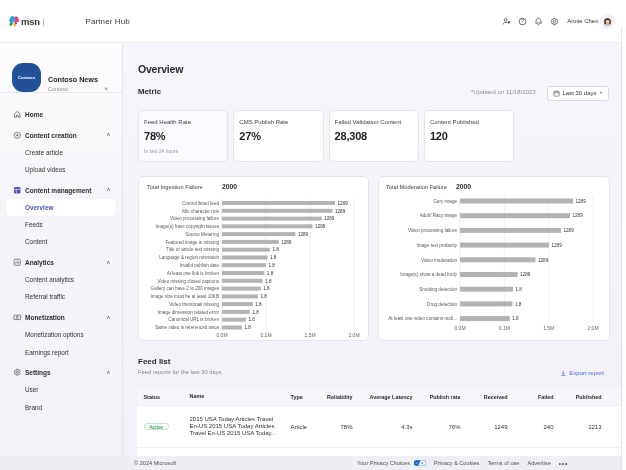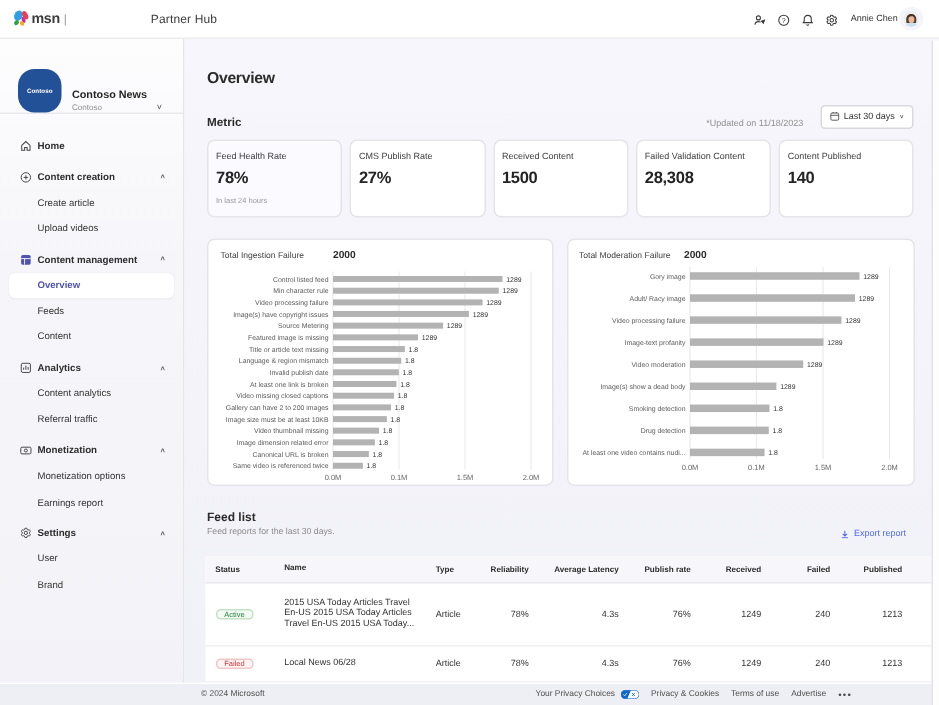--- a/index.html
+++ b/index.html
@@ -1,21 +1,21 @@
 <!DOCTYPE html>
 <html><head>
 <meta charset="utf-8">
 <style>
 * { margin:0; padding:0; box-sizing:border-box; }
 html,body { width:626px; height:470px; overflow:hidden; font-family:"Liberation Sans", sans-serif; background:#fff; }
-.topbar { height:26px; background:#fff; border-bottom:1px solid #ececec; display:flex; align-items:center; padding:0 13px 0 8px; position:relative; z-index:10;}
+.topbar { height:43px; background:#fff; border-bottom:1px solid #ececec; display:flex; align-items:center; padding:0 13px 0 8px; position:relative; z-index:10;}
 .logo { display:flex; align-items:center; }
 .msn { font-size:9.5px; font-weight:bold; color:#3c3c3c; letter-spacing:-0.2px; margin-left:0; }
 .pipe { color:#9a9a9a; font-size:8px; margin-left:2.5px; }
-.ph { font-size:8px; color:#3c3c3c; margin-left:16px; letter-spacing:0.1px;padding-left:40px;}
+.ph { font-size:8px; color:#3c3c3c; margin-left:1px; letter-spacing:0.1px;padding-left:40px;}
 .topright { margin-left:auto; display:flex; align-items:center; }
 .ticon { width:9px; height:9px; color:#3a3a3a; margin-left:7px; margin-top:1px;}
 .uname { font-size:6px; color:#333; margin-left:8px; margin-right:3.5px; }
 .avatar { width:11px; height:11px; border-radius:50%; box-shadow:0 0 0 2.5px #f3f5fa; }
 .frame { display:flex; height:429px; }
 .sidebar { width:123px; background:linear-gradient(#fdfdfe, #f6f6fa 35%, #f2f2f8); border-right:1px solid #e5e5ea; flex-shrink:0; }
 .main { flex:1; background:linear-gradient(#f7f6fc, #f1f1f8); position:relative; overflow:hidden; }
 .brand { display:flex; align-items:flex-end; padding:18px 8px 0 12px; border-bottom:1px solid #e9e9ee; height:50px;}
 .blogo { width:29px; height:29px; border-radius:11px; background:#235197; color:#fff; font-size:4.2px; display:flex; align-items:center; justify-content:center; font-weight:bold; flex-shrink:0; margin-top:-1px;}
 .btxt { margin-left:7px; margin-top:1.5px; }
@@ -24,21 +24,21 @@
 .bchev { margin-left:auto; color:#444; font-size:6px; margin-top:2px; margin-right:6px;}
 .nav { padding-top:13px; }
 .nitem { display:flex; align-items:center; height:17.2px; padding:0 12px 0 13px; font-size:6.5px; font-weight:bold; color:#2e2e2e; }
 .nitem svg { width:8.5px; height:8.5px; margin-right:3.5px; color:#424242; flex-shrink:0;}
 .nsub { padding-left:25px; height:17.2px; display:flex; align-items:center; color:#333; font-size:6.4px; }
 .nchev { margin-left:auto; font-size:5px; color:#555; }
 .nsel { background:#fff; border-radius:4px; margin:0 6px; padding-left:19px; color:#4f52b2; font-weight:bold; box-shadow:0 0 1px rgba(0,0,0,0.1); font-size:6.4px;}
 .sect { margin-top:3.5px; }
 .mwrap { padding:20px 13px 0 15px; }
 .h1 { font-size:10.5px; font-weight:bold; color:#2b2b2b; letter-spacing:-0.2px; }
-.mrow { display:flex; align-items:flex-end; margin-top:11.5px; height:16px;}
+.mrow { display:flex; align-items:flex-start; margin-top:11.5px; height:16px;}
 .h2 { font-size:7.8px; font-weight:bold; color:#2b2b2b; }
 .updated { margin-left:auto; font-size:6px; color:#909090; margin-top:2px;}
 .daysbtn { margin-left:11px; background:#fff; border:1px solid #d9d9de; border-radius:3px; height:15.5px; margin-top:-1px; margin-right:4.5px; display:flex; align-items:center; padding:0 5px; font-size:6px; color:#333; }
 .cards { display:flex; gap:5px; margin-top:7px; }
 .card { background:#fff; border:1px solid #e4e4e9; border-radius:5px; width:90.3px; height:52px; padding:8.5px 5px 0 5px; }
 .card.first { background:#fafaff; }
 .clabel { font-size:6px; color:#3d3d3d; white-space:nowrap;}
 .cval { font-size:11px; font-weight:bold; color:#242424; margin-top:5px; letter-spacing:-0.2px;}
 .cnote { font-size:5px; color:#999; margin-top:5.5px; }
 .chartrow { display:flex; gap:9px; margin-top:14px; }
@@ -180,30 +180,26 @@
     <div class="card first">
             <div class="clabel">Feed Health Rate</div>
             <div class="cval">78%</div>
             <div class="cnote">In last 24 hours</div>
           </div>
     <div class="card">
             <div class="clabel">CMS Publish Rate</div>
             <div class="cval">27%</div>
           </div>
     <div class="card">
-            <div class="clabel">Received Content</div>
-            <div class="cval">1500</div>
-          </div>
-    <div class="card">
             <div class="clabel">Failed Validation Content</div>
             <div class="cval">28,308</div>
           </div>
     <div class="card">
             <div class="clabel">Content Published</div>
-            <div class="cval">140</div>
+            <div class="cval">120</div>
           </div>
   </div>
   <div class="chartrow">
     <div class="chartcard" style="width:231px; height:165px;">
       <svg width="229" height="163" viewBox="0 0 229 163">
         <text x="8" y="12" font-size="5.7" fill="#414141">Total Ingestion Failure</text>
         <text x="83" y="12" font-size="6.8" font-weight="bold" fill="#2b2b2b">2000</text>
         <line x1="83" y1="21" x2="83" y2="153" stroke="#e9e9e9" stroke-width="0.7"></line>
         <line x1="127" y1="21" x2="127" y2="153" stroke="#e9e9e9" stroke-width="0.7"></line>
         <line x1="171" y1="21" x2="171" y2="153" stroke="#e9e9e9" stroke-width="0.7"></line>

